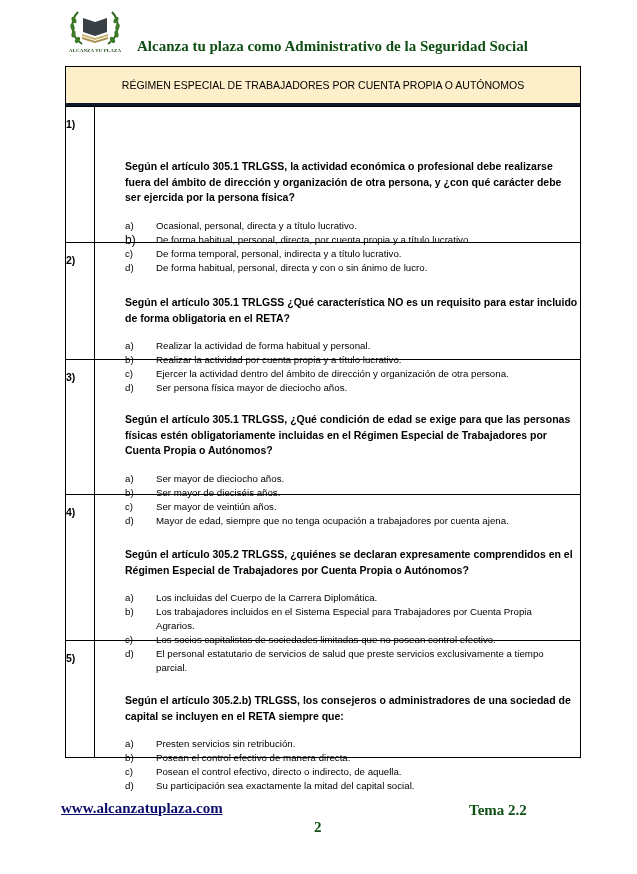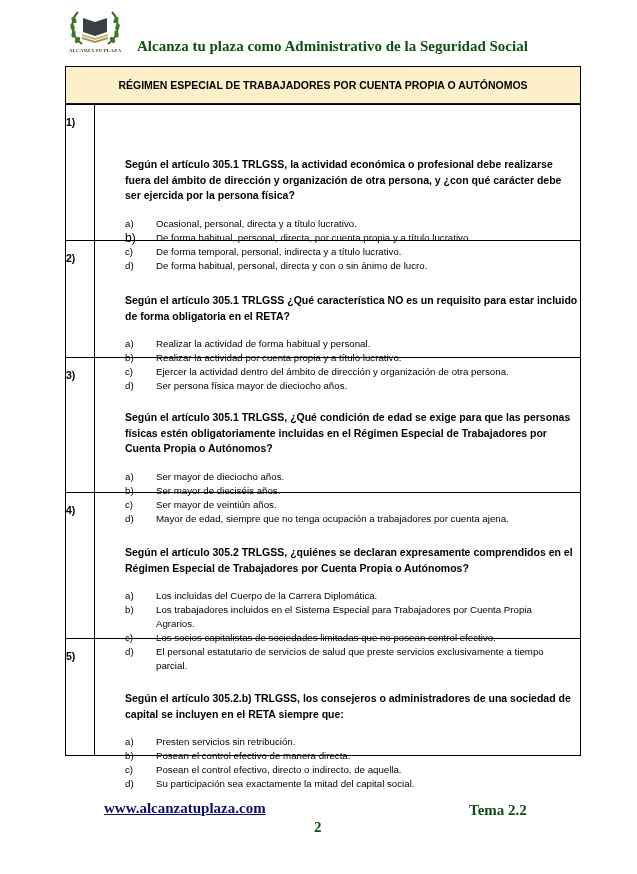--- a/index.html
+++ b/index.html
@@ -4,33 +4,33 @@
 <style>
   html, body { margin: 0; padding: 0; background: #ffffff; }
   body { width: 637px; height: 874px; position: relative; overflow: hidden; font-family: "Liberation Sans", sans-serif; color: #000; }
   .page { position: absolute; left: 0; top: 0; width: 637px; height: 712px; background: #fff; }
   .logo { position: absolute; left: 68px; top: 8px; width: 54px; height: 48px; }
   .logo svg { display: block; }
   .logo-text { position: absolute; left: 66px; top: 48px; width: 58px; text-align: center; font-family: "Liberation Serif", serif; font-weight: bold; font-size: 5px; color: #1d4d12; letter-spacing: 0.1px; }
   .doc-title { position: absolute; left: 137px; top: 38px; font-family: "Liberation Serif", serif; font-weight: bold; font-size: 15px; color: #0f4f14; white-space: nowrap; }
 
   .qtable { position: absolute; left: 65px; top: 66px; width: 516px; border: 1px solid #000; box-sizing: border-box; }
-  .qhead { background: #fdefc9; height: 36px; border-bottom: 1px solid #0f172a; display: flex; align-items: center; justify-content: center; font-size: 10.5px; font-weight: bold; }
+  .qhead { background: #fdefc9; height: 36px; border-bottom: 3px solid #0f172a; display: flex; align-items: center; justify-content: center; font-size: 10.5px; font-weight: normal; }
   .qrow { display: flex; border-top: 1px solid #000; }
   .qrow:first-of-type { border-top: none; }
   .qnum { width: 29px; border-right: 1px solid #000; font-weight: bold; font-size: 10.5px; padding-top: 11px; padding-left: 0px; box-sizing: border-box; flex-shrink: 0; }
   .qbody { flex: 1; padding: 11px 0 10px 30px; box-sizing: border-box; }
   .qtext { font-weight: bold; font-size: 10.5px; line-height: 15.5px; margin-right: 0px; margin-top: 41px; }
   .opts { margin-top: 13px; }
   .opt { display: flex; font-size: 9.7px; line-height: 14px; }
   .opt-letter { width: 31px; flex-shrink: 0; }
   .opt-letter.big { font-size: 12px; line-height: 14px; }
   .opt-text { flex: 1; padding-right: 30px; }
 
-  .footer-link { position: absolute; left: 61px; top: 800px; font-family: "Liberation Serif", serif; font-weight: bold; font-size: 15px; color: #0d0d6e; text-decoration: underline; margin-left: 43px; }
+  .footer-link { position: absolute; left: 61px; top: 800px; font-family: "Liberation Serif", serif; font-weight: bold; font-size: 15px; color: #0d0d6e; text-decoration: underline; }
   .footer-tema { position: absolute; left: 469px; top: 802px; font-family: "Liberation Serif", serif; font-weight: bold; font-size: 15px; color: #0f4f14; }
   .footer-page { position: absolute; left: 314px; top: 819px; font-family: "Liberation Serif", serif; font-weight: bold; font-size: 15px; color: #0f4f14; }
 </style>
 </head>
 <body>
 
 <div class="page">
 
   <div class="logo">
     <svg width="54" height="42" viewBox="0 0 54 42">

